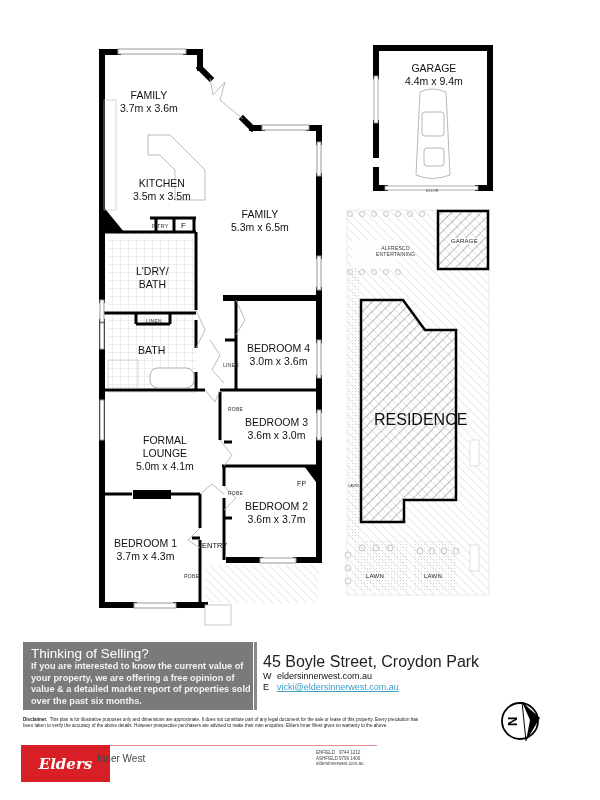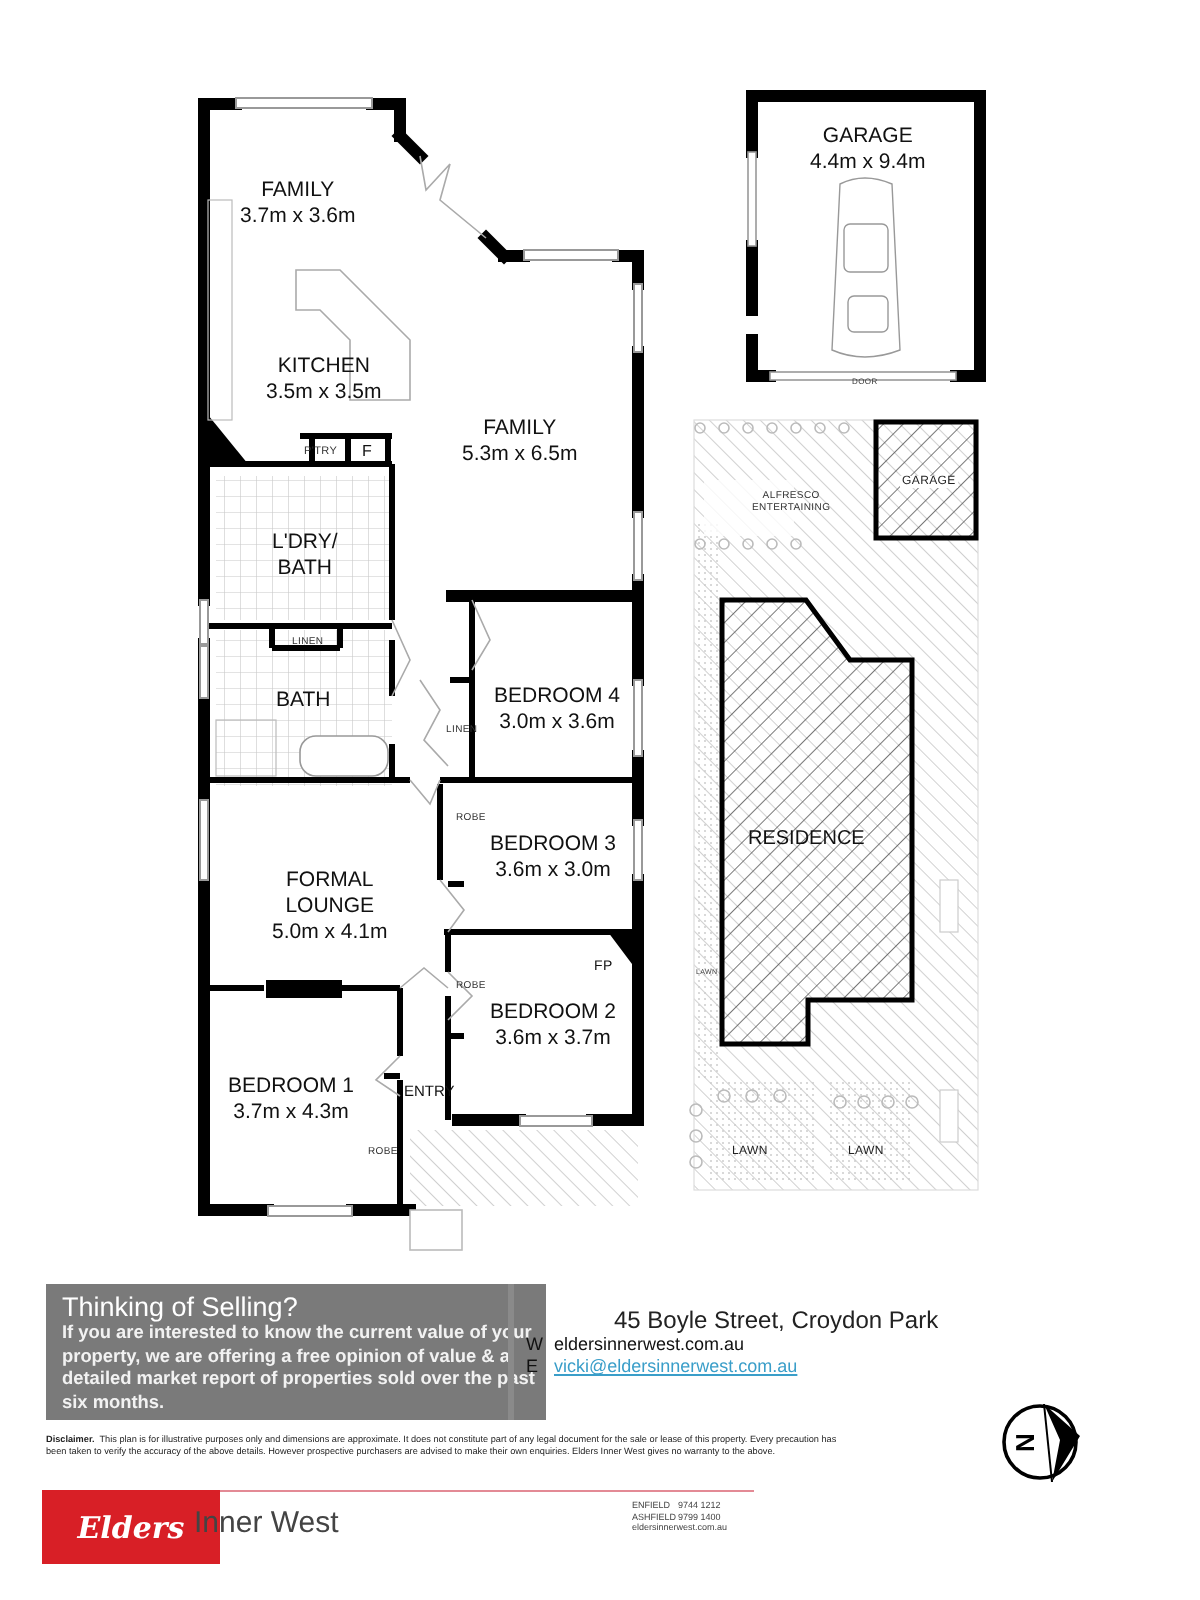--- a/index.html
+++ b/index.html
@@ -1,35 +1,35 @@
 <!DOCTYPE html>
 <html><head>
 <meta charset="utf-8">
 <style>
   html, body { margin: 0; padding: 0; background: #ffffff; }
   body { width: 600px; height: 800px; position: relative; overflow: hidden; font-family: "Liberation Sans", sans-serif; color: #111; }
   .abs { position: absolute; }
   .plan { position: absolute; left: 0; top: 0; width: 600px; height: 630px; }
   .room-label { position: absolute; text-align: center; font-size: 10.5px; line-height: 13px; color: #111; white-space: nowrap; }
   .tiny { position: absolute; font-size: 5px; color: #333; letter-spacing: 0.2px; }
-  .promo { position: absolute; left: 23px; top: 642px; width: 250px; height: 68px; background: #7a7a7a; color: #fff; padding: 0 0 0 8px; box-sizing: border-box; }
+  .promo { position: absolute; left: 23px; top: 642px; width: 230px; height: 68px; background: #7a7a7a; color: #fff; padding: 0 0 0 8px; box-sizing: border-box; }
   .promo-title { font-size: 13.5px; margin-top: 4px; line-height: 15px; }
   .promo-body { font-size: 9.2px; line-height: 11.5px; color: #f2f2f2; font-weight: bold; }
   .contact { position: absolute; left: 263px; top: 640px; width: 230px; }
-  .address { font-size: 12px; margin-top: 13px; color: #222; margin-left: 44px; }
+  .address { font-size: 16px; margin-top: 13px; color: #222; }
   .agent { font-size: 9.5px; font-weight: bold; margin-top: 11px; }
   .crow { font-size: 9px; line-height: 11px; }
   .crow .k { display: inline-block; width: 14px; }
   .email { color: #3a9ec9; text-decoration: underline; }
   .vbar { position: absolute; left: 254px; top: 642px; width: 3px; height: 68px; background: #8a8a8a; }
   .disclaimer { position: absolute; left: 23px; top: 717px; width: 400px; font-size: 4.6px; line-height: 6.2px; color: #222; }
   .disclaimer b { font-weight: bold; }
   .footer-line { position: absolute; left: 21px; top: 745px; width: 356px; height: 1px; background: #e38a95; }
   .logo { position: absolute; left: 21px; top: 745px; width: 89px; height: 37px; background: #d81f26; color: #fff; font-family: "DejaVu Serif", serif; font-style: italic; font-weight: bold; font-size: 15px; display: flex; align-items: center; justify-content: center; }
-  .brand-sub { position: absolute; left: 97px; top: 753px; font-size: 15px; color: #444; font-weight: normal; }
+  .brand-sub { position: absolute; left: 97px; top: 753px; font-size: 10px; color: #444; font-weight: normal; }
   .offices { position: absolute; left: 316px; top: 750px; font-size: 4.5px; line-height: 5.6px; color: #444; }
   .offices .n { display: inline-block; width: 23px; }
 </style>
 </head>
 <body>
 
 <svg class="plan" width="600" height="630" viewBox="0 0 600 630">
   <defs>
     <pattern id="tile" width="8" height="8" patternUnits="userSpaceOnUse">
       <path d="M8 0 L0 0 0 8" fill="none" stroke="#c8c8c8" stroke-width="0.6"></path>
@@ -266,21 +266,21 @@
   <div>GARAGE</div>
   <div>4.4m x 9.4m</div>
 </div>
 <div class="tiny" style="left:426px;top:188px;font-size:4px;">DOOR</div>
 
 <div class="tiny" style="left:376px;top:245px;font-size:5px;text-align:center;line-height:6px;">
   <div>ALFRESCO</div>
   <div>ENTERTAINING</div>
 </div>
 <div class="tiny" style="left:450px;top:238px;font-size:6px;color:#222;background:#fff;padding:0 1px;">GARAGE</div>
-<div class="room-label" style="left:374px;top:413px;font-size:10px;">RESIDENCE</div>
+<div class="room-label" style="left:374px;top:413px;font-size:16px;">RESIDENCE</div>
 <div class="tiny" style="left:366px;top:573px;font-size:6px;color:#222;">LAWN</div>
 <div class="tiny" style="left:424px;top:573px;font-size:6px;color:#222;">LAWN</div>
 <div class="tiny" style="left:348px;top:484px;font-size:3.5px;">LAWN</div>
 
 <div class="promo">
   <div class="promo-title">Thinking of Selling?</div>
   <div class="promo-body">If you are interested to know the current value of your property, we are offering a free opinion of value &amp; a detailed market report of properties sold over the past six months.</div>
 </div>
 <div class="vbar"></div>
 

